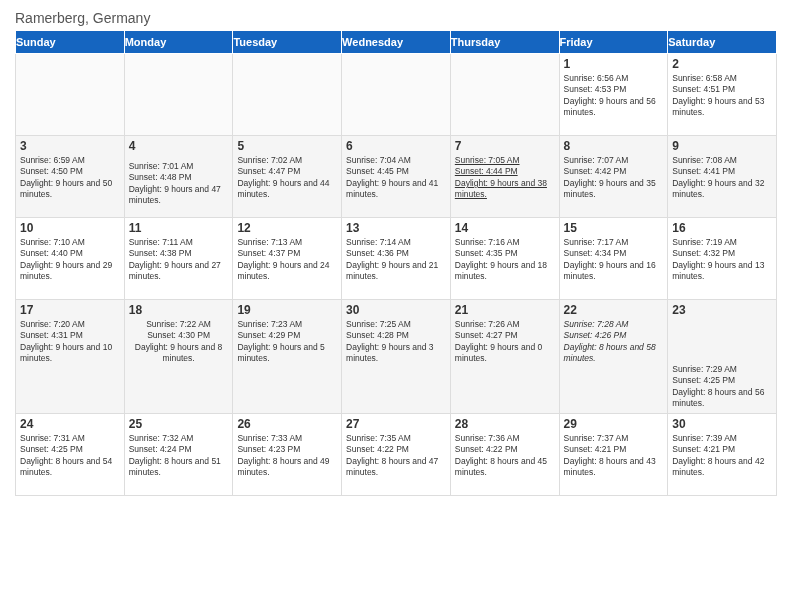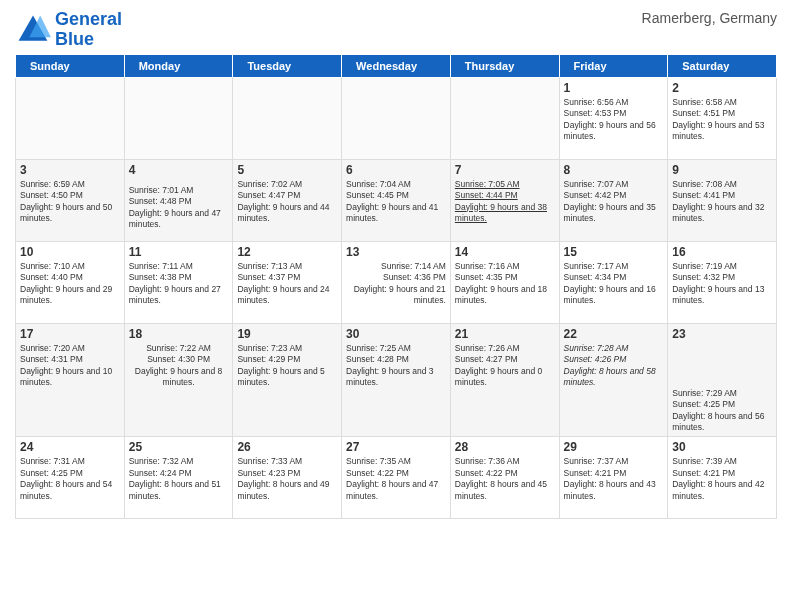--- a/index.html
+++ b/index.html
@@ -53,21 +53,21 @@
     table {
       width: 100%;
       border-collapse: collapse;
       table-layout: fixed;
     }
     thead tr th {
       background-color: #1565c0;
       color: #fff;
       font-size: 11px;
       font-weight: bold;
-      padding: 5px 14px;
+      padding: 5px 0;
       text-align: left;
       border: 1px solid #fff;
     }
     tbody tr td {
       border: 1px solid #ddd;
       vertical-align: top;
       padding: 3px 4px;
       font-size: 9px;
       color: #333;
       height: 82px;
@@ -89,30 +89,20 @@
     }
     .empty-cell {
       background: #fafafa;
     }
   </style>
 </head>
 <body>
 
 <div class="container">
   <div class="header-row">
-    <div class="logo">
-      <svg class="logo-icon" viewBox="0 0 40 40">
-        <polygon points="20,4 36,32 4,32" fill="#1565c0"></polygon>
-        <polygon points="28,4 40,28 16,28" fill="#42a5f5" opacity="0.7"></polygon>
-      </svg>
-      <div class="logo-text">
-        <div><span>General</span></div>
-        <div><span style="color:#1565c0;">Blue</span></div>
-      </div>
-    </div>
     <div class="title-block">
       <div class="subtitle">Ramerberg, Germany</div>
     </div>
   </div>
 
   <table>
     <thead>
       <tr>
 
       <th>Sunday</th>
@@ -202,21 +192,21 @@
 Daylight: 9 hours and 27 minutes.</div>
           </td>
           <td>
             <span class="day-num">12</span>
             <div class="day-info" style="white-space: pre-line;">Sunrise: 7:13 AM
 Sunset: 4:37 PM
 Daylight: 9 hours and 24 minutes.</div>
           </td>
           <td>
             <span class="day-num">13</span>
-            <div class="day-info" style="white-space: pre-line; text-align: right;">Sunrise: 7:14 AM
+            <div class="day-info" style="white-space: pre-line;">Sunrise: 7:14 AM
 Sunset: 4:36 PM
 Daylight: 9 hours and 21 minutes.</div>
           </td>
           <td>
             <span class="day-num">14</span>
             <div class="day-info" style="white-space: pre-line;">Sunrise: 7:16 AM
 Sunset: 4:35 PM
 Daylight: 9 hours and 18 minutes.</div>
           </td>
           <td>

